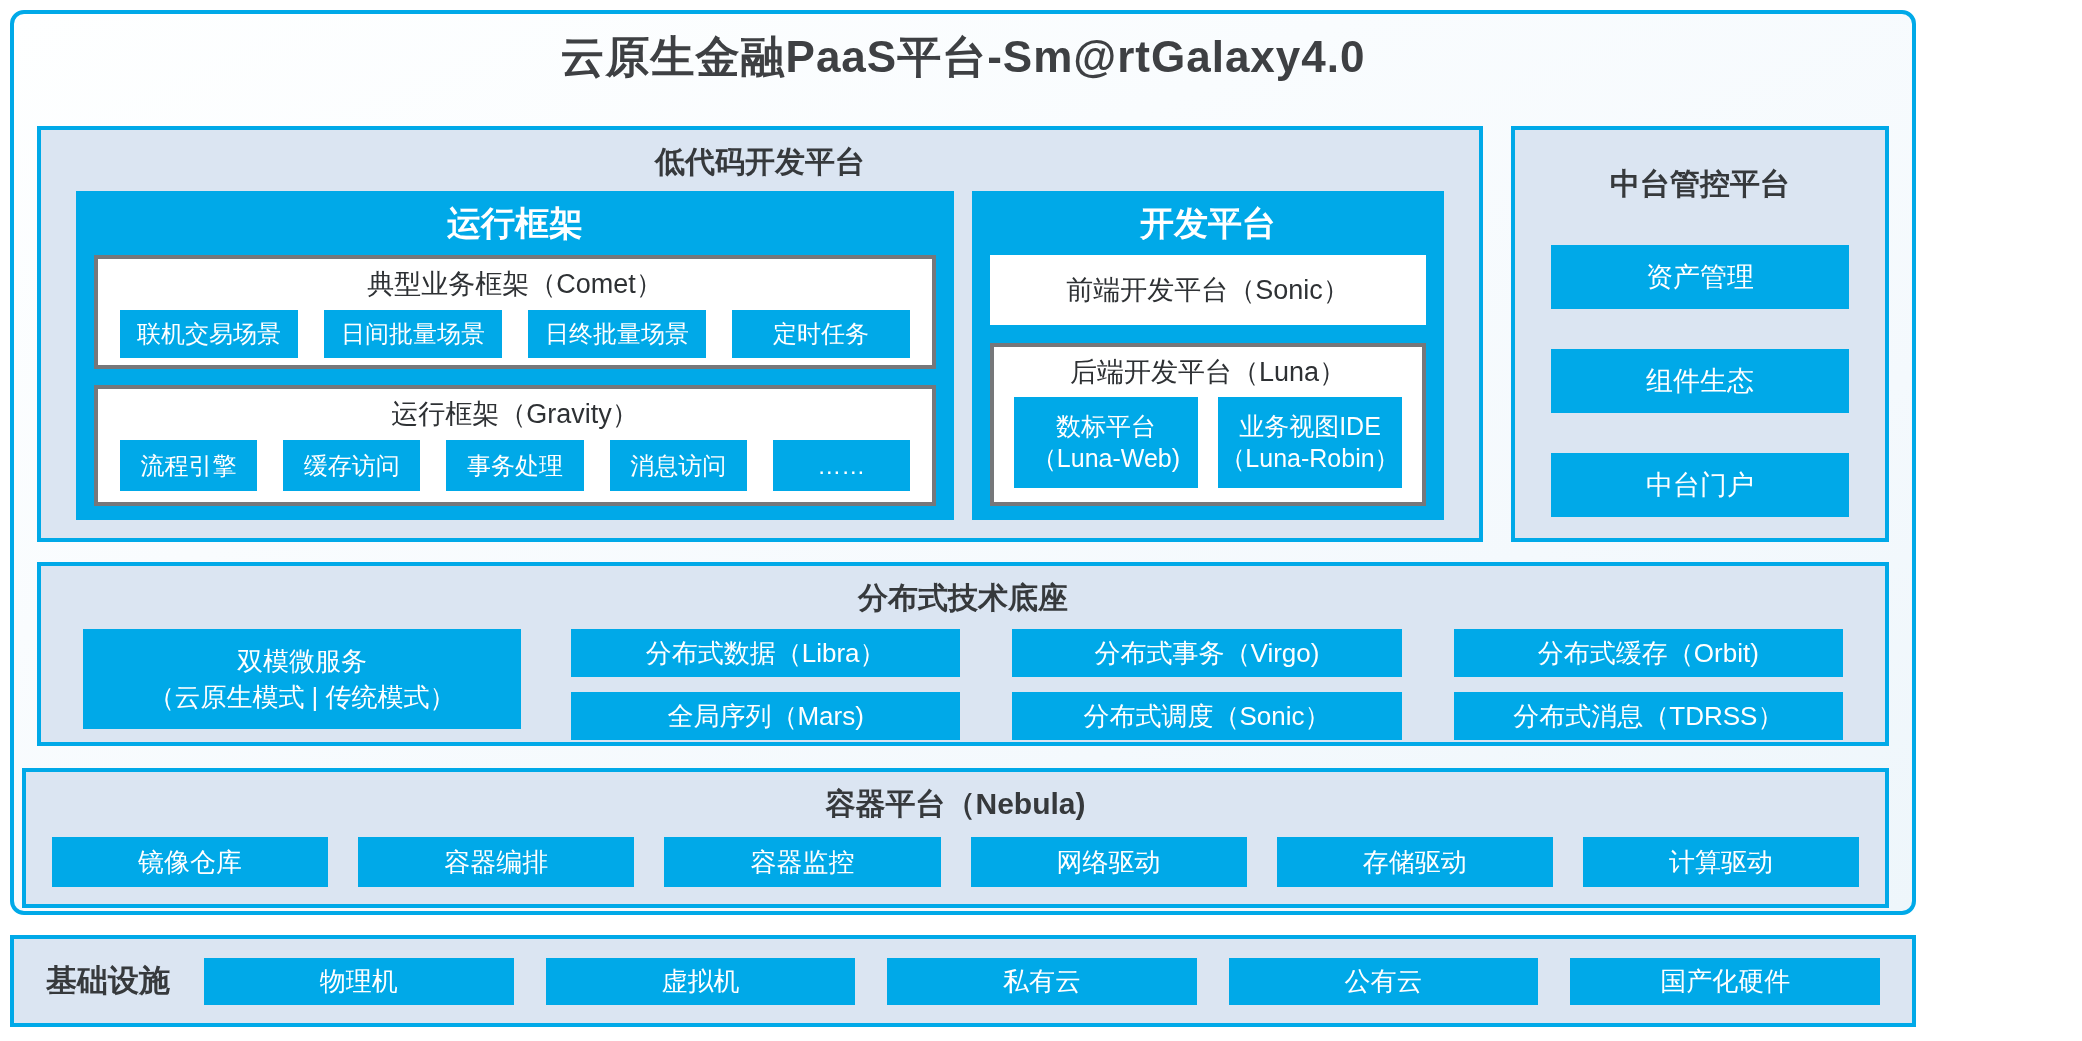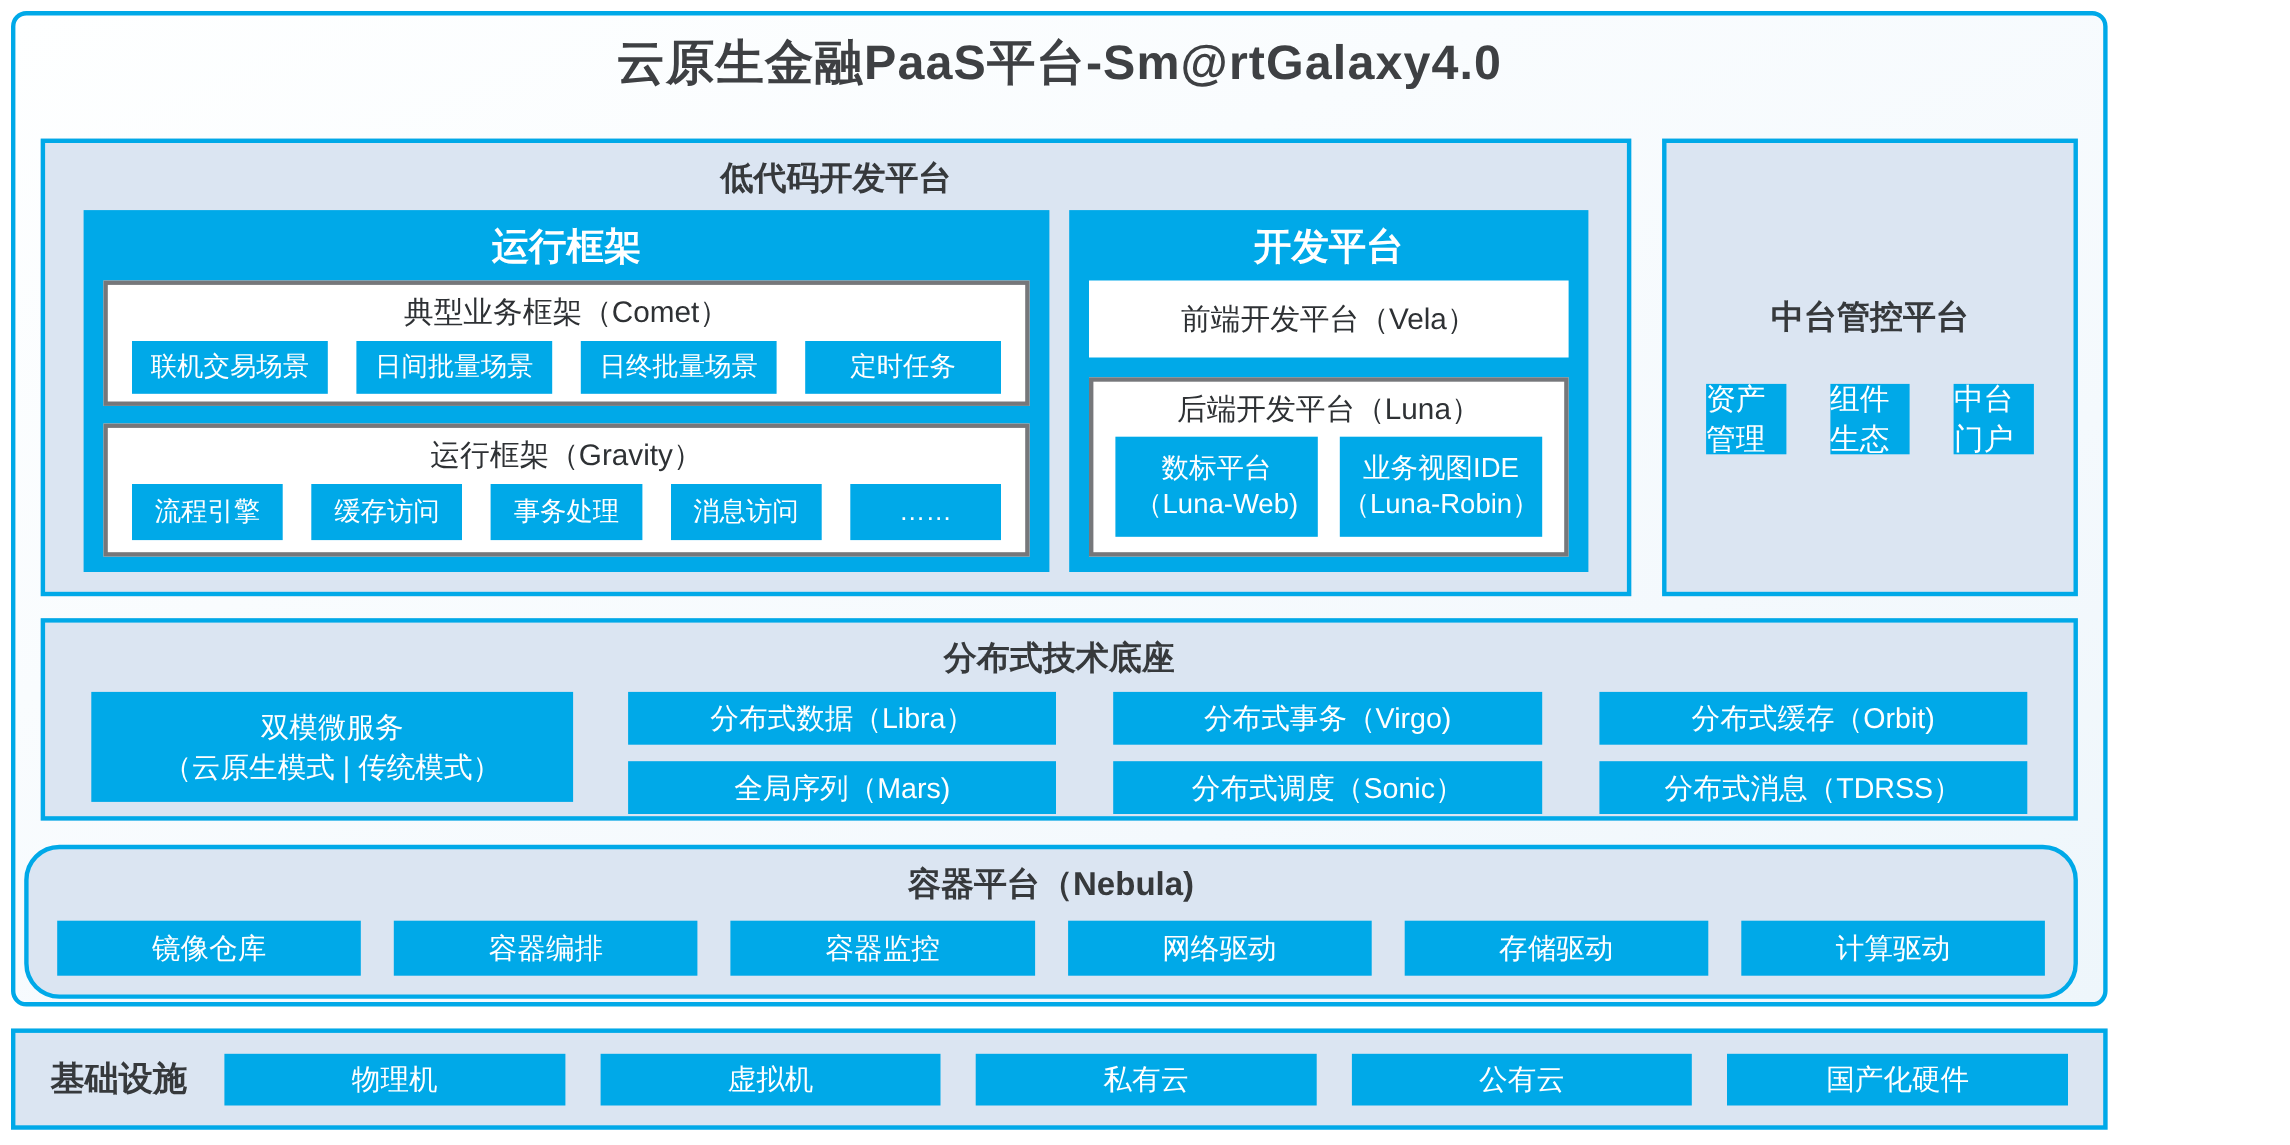--- a/index.html
+++ b/index.html
@@ -62,38 +62,38 @@
   .gravity-box .chip-row{height:calc(100% - 44px);}
 
   .vela-box{height:70px;display:flex;align-items:center;justify-content:center;
     font-size:27px;color:#2e3134;}
   .luna-box{flex:1;margin-top:18px;margin-bottom:14px;display:flex;flex-direction:column;}
   .luna-box .chip-row{flex:1;padding:4px 20px 14px;gap:20px;}
   .luna-box .chip{font-size:25px;}
 
   
   .mid-panel{width:378px;display:flex;flex-direction:column;justify-content:center;}
-  .mid-items{display:flex;flex-direction:row;gap:40px;padding:34px 36px 0;}
+  .mid-items{display:flex;flex-direction:column;gap:40px;padding:34px 36px 0;}
   .mid-chip{
     background:var(--blue);color:#fff;font-size:27px;height:64px;
     display:flex;align-items:center;justify-content:center;
   }
 
   
   .dist-panel{position:absolute;left:23px;right:23px;top:548px;height:184px;}
   .dist-body{display:flex;gap:50px;padding:4px 42px 16px;height:calc(100% - 56px);}
   .dist-micro{
     width:438px;background:var(--blue);color:#fff;font-size:26px;line-height:1.4;
     display:flex;flex-direction:column;align-items:center;justify-content:center;text-align:center;
   }
   .dist-grid{flex:1;display:grid;grid-template-columns:repeat(3,1fr);column-gap:52px;row-gap:15px;}
   .dist-grid .chip{font-size:26px;}
 
   
-  .container-panel{position:absolute;left:8px;right:23px;top:754px;height:140px;border-radius:32px;}
+  .container-panel{position:absolute;left:8px;right:23px;top:754px;height:140px;}
   .container-panel .chip-row{padding:6px 26px 16px;gap:30px;}
   .container-panel .chip{font-size:26px;min-height:50px;}
 
   
   .infra-panel{
     position:absolute;left:10px;right:10px;top:935px;height:92px;
     display:flex;align-items:center;padding:0 32px;gap:34px;
   }
   .infra-label{font-size:31px;font-weight:700;color:var(--dark);white-space:nowrap;}
   .infra-chips{flex:1;display:flex;gap:32px;}
@@ -134,21 +134,21 @@
                 <div class="chip">事务处理</div>
                 <div class="chip">消息访问</div>
                 <div class="chip">……</div>
               </div>
             </div>
           </div>
 
           <div class="blue-panel dev-panel">
             <div class="blue-panel-title">开发平台</div>
 
-            <div class="white-box vela-box">前端开发平台（Vela）</div>
+            <div class="white-box vela-box">前端开发平台（Sonic）</div>
 
             <div class="grey-box luna-box">
               <div class="box-title">后端开发平台（Luna）</div>
               <div class="chip-row">
                 <div class="chip">
                   <span>数标平台</span>
                   <span>（Luna-Web)</span>
                 </div>
                 <div class="chip">
                   <span>业务视图IDE</span>

